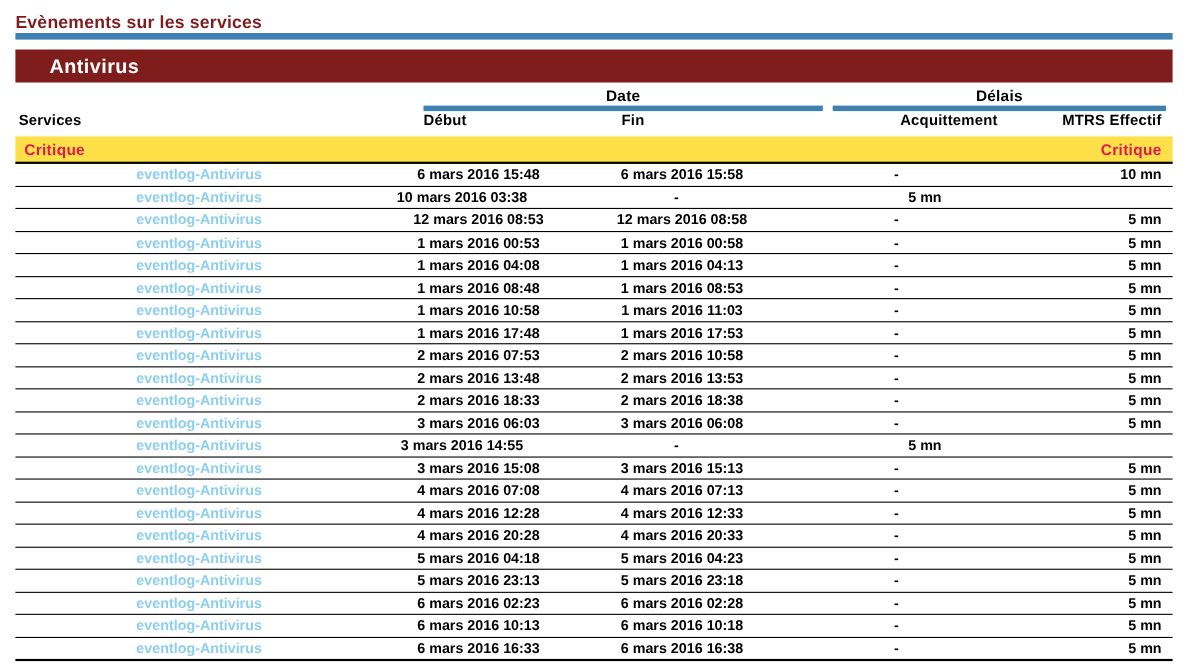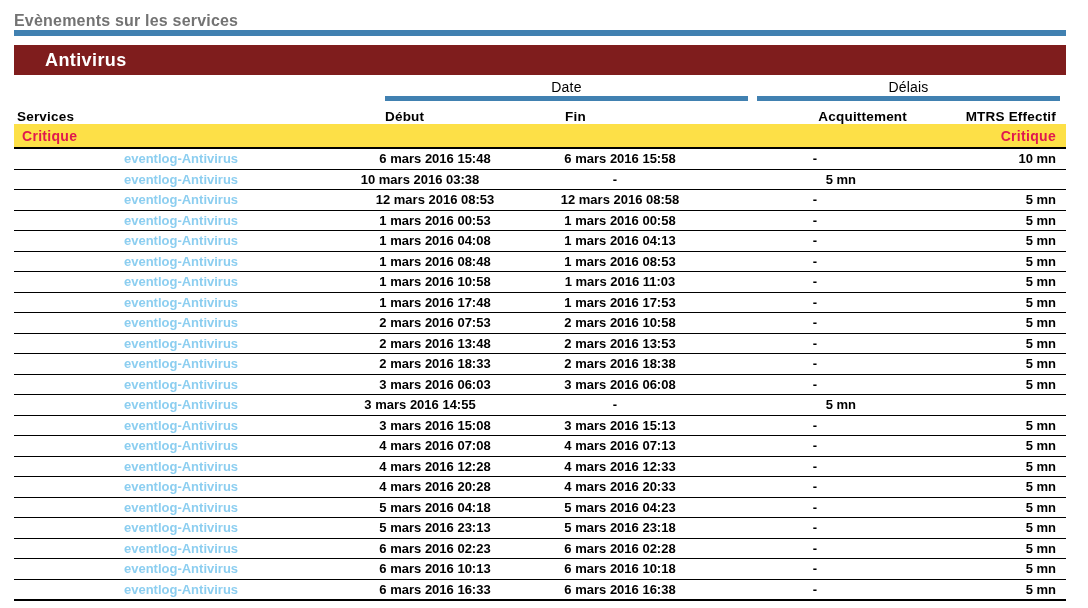--- a/index.html
+++ b/index.html
@@ -9,56 +9,56 @@
     font-family: "Liberation Sans", sans-serif;
     overflow: hidden;
     color: #000;
   }
   .container { margin-left: 14px; width: 1052px; }
 
   .page-title {
     padding-top: 12px;
     font-size: 16px;
     font-weight: bold;
-    color: #737373;
+    color: #7f1d1d;
     letter-spacing: 0.2px;
     height: 30px;
   }
   .title-rule { height: 6px; background: #4181B1; }
 
   .section-banner {
     margin-top: 9px;
     height: 30px;
     background: #7f1d1d;
     color: #ffffff;
     font-size: 18px;
     font-weight: bold;
     line-height: 30px;
     padding-left: 31px;
     letter-spacing: 0.4px;
   }
 
   .group-row { position: relative; height: 27px; }
   .group-label {
     position: absolute; top: 4px;
-    font-size: 14px; font-weight: normal;
+    font-size: 14px; font-weight: bold;
     text-align: center;
     letter-spacing: 0.2px;
   }
   .group-label.date   { left: 371px; width: 363px; }
   .group-label.delais { left: 743px; width: 303px; }
   .group-rule {
     position: absolute; top: 21px; height: 5px;
     background: #4181B1;
   }
   .group-rule.date   { left: 371px; width: 363px; }
   .group-rule.delais { left: 743px; width: 303px; }
 
   .col-header-row {
-    display: flex; align-items: flex-end;
+    display: flex; align-items: flex-start;
     height: 22px;
     font-size: 13.5px; font-weight: bold;
     letter-spacing: 0.2px;
   }
   .c-serv  { width: 331px; padding-left: 3px; }
   .c-debut { width: 200px; }
   .c-fin   { width: 200px; }
   .c-ack   { width: 165px; }
   .c-mtrs  { width: 156px; }
 

